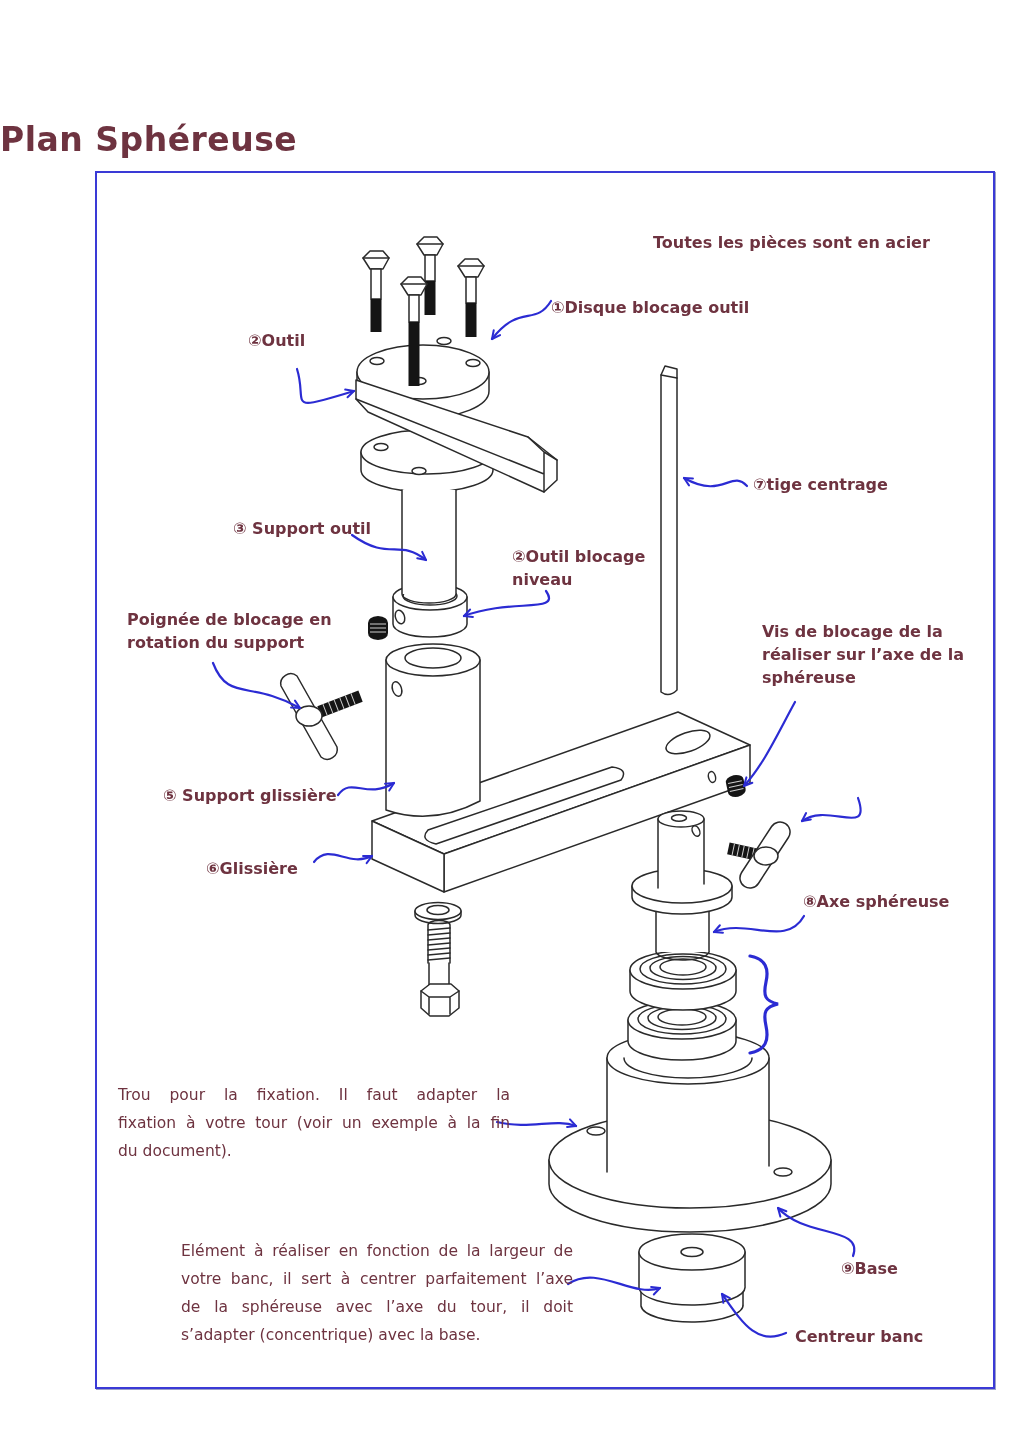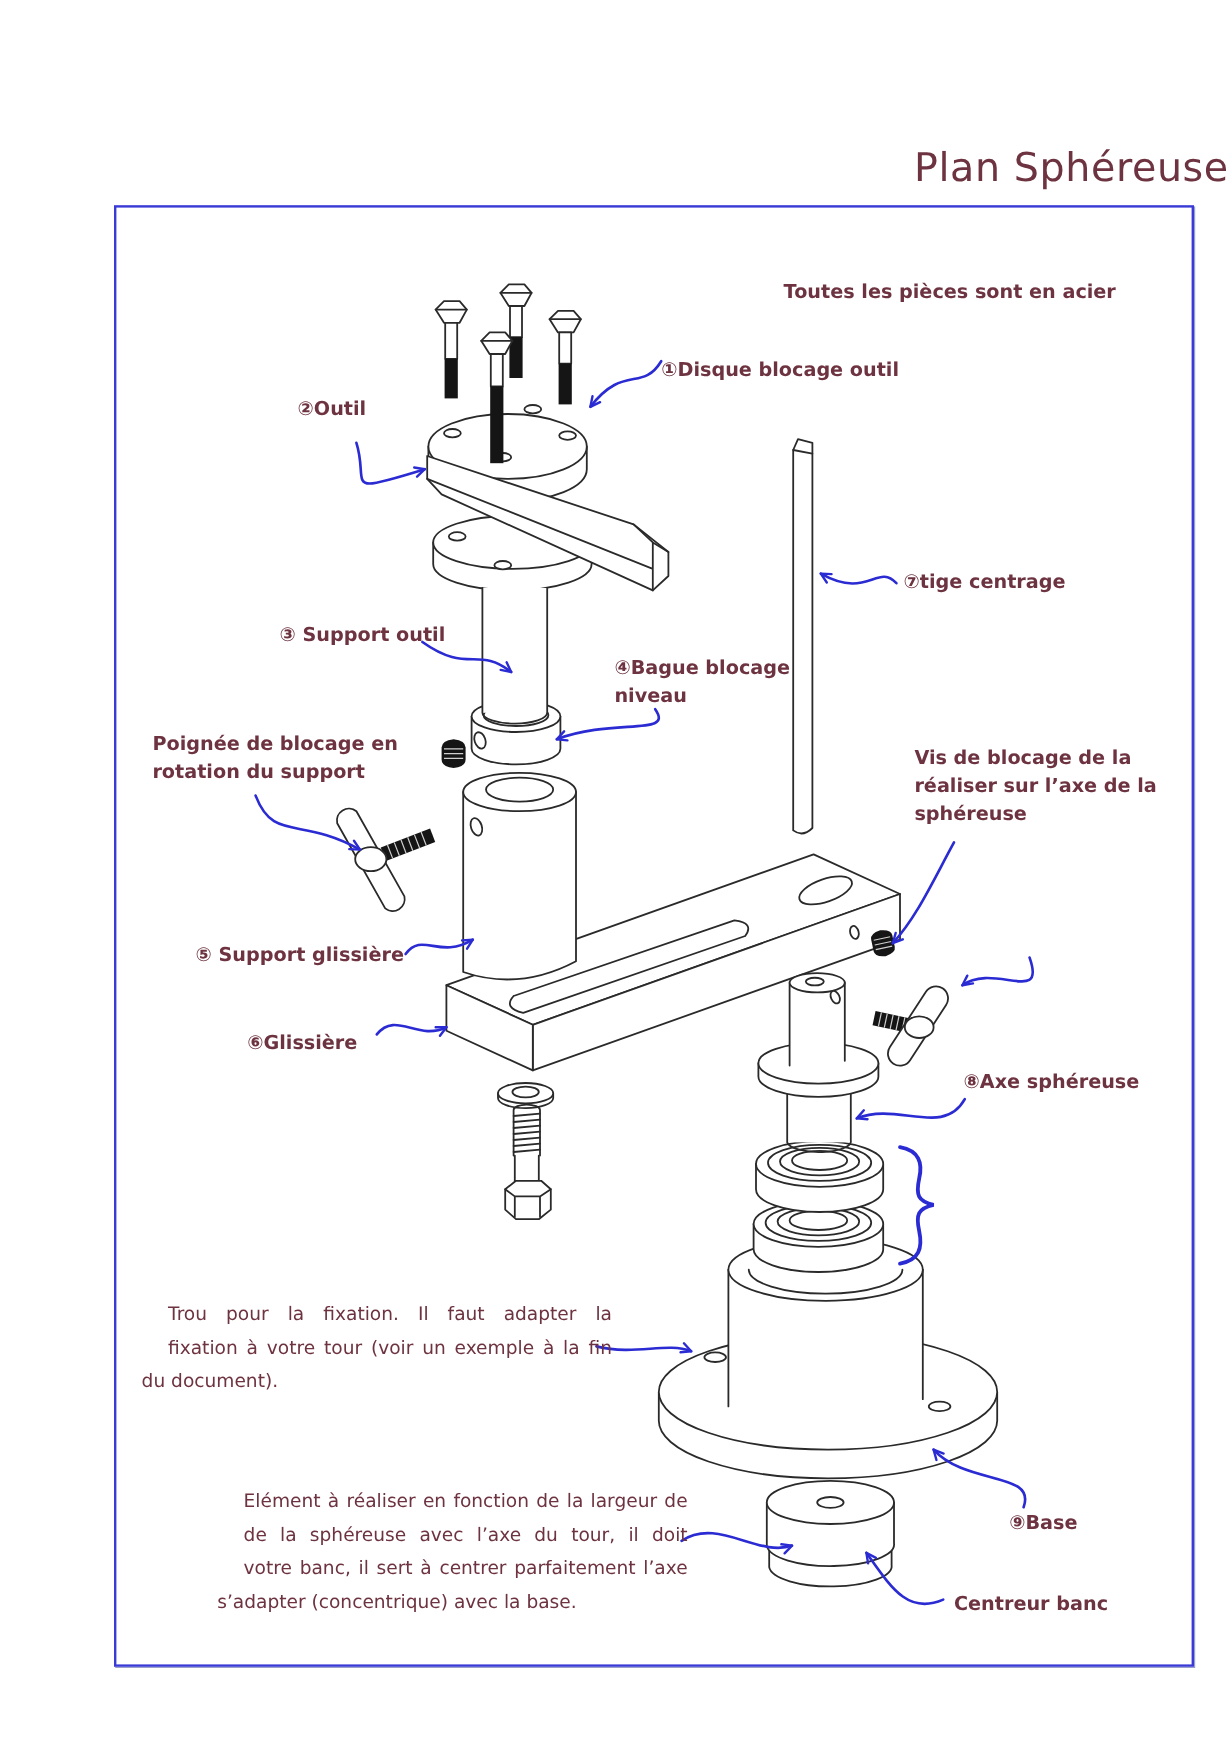--- a/index.html
+++ b/index.html
@@ -4,29 +4,29 @@
 <style>
   :root{
     --maroon:#6e3340;
     --ink:#2a2a2a;
     --blue:#2b2bd3;
     --border-blue:#3a3ad6;
   }
   html,body{margin:0;padding:0;background:#ffffff;}
   .page{position:relative;width:1024px;height:1448px;background:#fff;overflow:hidden;
         font-family:"DejaVu Sans",sans-serif;color:var(--maroon);}
-  .title{position:absolute;left:0;top:120px;width:1024px;margin:0;text-align:right;
-         font-size:33px;font-weight:400;color:var(--maroon);letter-spacing:0.5px;}
+  .title{position:absolute;left:0;top:120px;width:1024px;margin:0;text-align:left;
+         font-size:33px;font-weight:700;color:var(--maroon);letter-spacing:0.5px;}
   .frame{position:absolute;left:95px;top:171px;width:896px;height:1214px;
          border:2.5px solid var(--border-blue);box-shadow:1px 1px 0 #9aa0c8;}
   .art{position:absolute;left:0;top:0;z-index:1;}
   .lbl{position:absolute;z-index:2;font-size:16px;line-height:1.45;color:var(--maroon);
        white-space:nowrap;font-weight:bold;}
   .para{position:absolute;z-index:2;font-size:15.5px;line-height:28px;color:var(--maroon);}
-  .para .just{text-align:justify;text-align-last:justify;margin-left:22px;}
+  .para .just{text-align:justify;text-align-last:justify;}
   svg .ink{stroke:var(--ink);stroke-width:1.5;fill:none;stroke-linecap:round;stroke-linejoin:round;}
   svg .inkf{stroke:var(--ink);stroke-width:1.5;fill:#ffffff;stroke-linecap:round;stroke-linejoin:round;}
   svg .wfill{fill:#ffffff;stroke:none;}
   svg .solid{fill:#151515;stroke:none;}
   svg .ridge{stroke:#cfcfcf;stroke-width:1;fill:none;}
   svg .blue{stroke:var(--blue);stroke-width:2.2;fill:none;stroke-linecap:round;}
   svg .bluehead{stroke:var(--blue);stroke-width:2;fill:none;stroke-linecap:round;stroke-linejoin:round;}
 </style>
 </head>
 <body>
@@ -240,21 +240,21 @@
 
   <div class="lbl" style="left:653px;top:231px">Toutes les pièces sont en acier</div>
 
   <div class="lbl" style="left:551px;top:296px">①Disque blocage outil</div>
 
   <div class="lbl" style="left:248px;top:329px">②Outil</div>
 
   <div class="lbl" style="left:233px;top:517px">③ Support outil</div>
 
   <div class="lbl" style="left:512px;top:545px">
-    <div>④Bague blocage</div>
+    <div>②Outil blocage</div>
     <div>niveau</div>
   </div>
 
   <div class="lbl" style="left:753px;top:473px">⑦tige centrage</div>
 
   <div class="lbl" style="left:127px;top:608px">
     <div>Poignée de blocage en</div>
     <div>rotation du support</div>
   </div>
 
@@ -273,22 +273,22 @@
 
 
   <div class="para" style="left:118px;top:1081px;width:392px">
     <div class="just">Trou pour la fixation. Il faut adapter la</div>
     <div class="just">fixation à votre tour (voir un exemple à la fin</div>
     <div>du document).</div>
   </div>
 
   <div class="para" style="left:181px;top:1237px;width:392px">
     <div class="just">Elément à réaliser en fonction de la largeur de</div>
+    <div class="just">votre banc, il sert à centrer parfaitement l’axe</div>
     <div class="just">de la sphéreuse avec l’axe du tour, il doit</div>
-    <div class="just">votre banc, il sert à centrer parfaitement l’axe</div>
     <div>s’adapter (concentrique) avec la base.</div>
   </div>
 
   <div class="lbl" style="left:841px;top:1257px">⑨Base</div>
 
   <div class="lbl" style="left:795px;top:1325px">Centreur banc</div>
 
 </div>
 
 </body></html>

